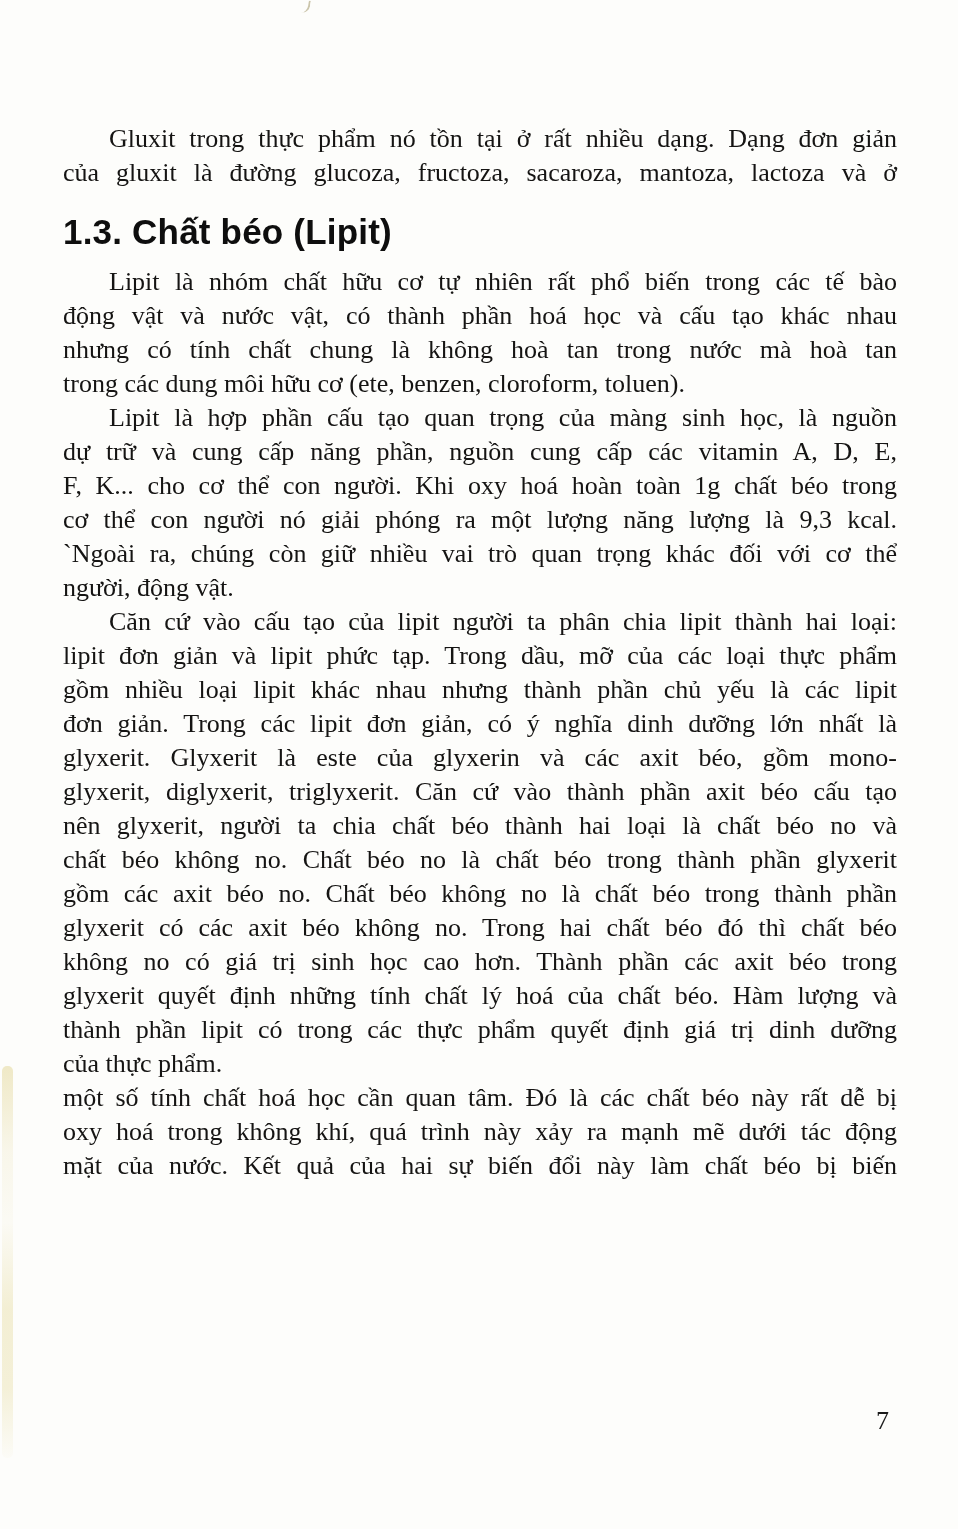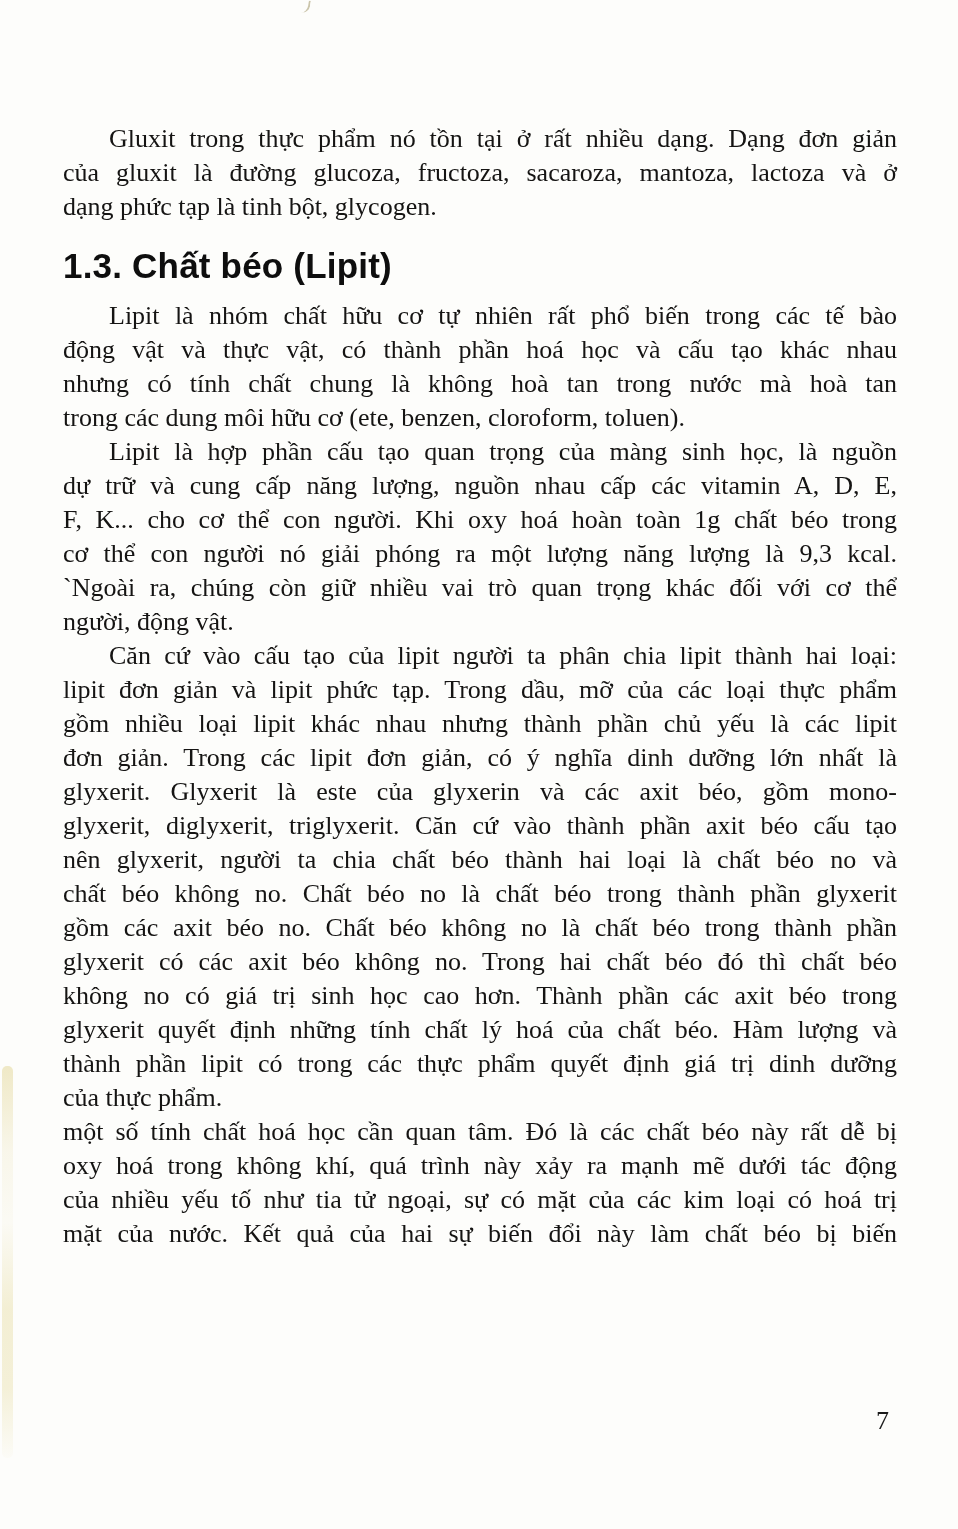--- a/index.html
+++ b/index.html
@@ -80,35 +80,34 @@
 <body>
 
 <div class="mark-top"></div>
 <div class="stain-left"></div>
 
 <div class="text-block">
 
   <p class="para">
     <span class="line first" style="display:block">Gluxit trong thực phẩm nó tồn tại ở rất nhiều dạng. Dạng đơn giản</span>
     <span class="line" style="display:block">của gluxit là đường glucoza, fructoza, sacaroza, mantoza, lactoza và ở</span>
-    <span class="line end" style="display:block">dạng phức tạp là tinh bột, glycogen.</span>
   </p>
 
   <h2 class="heading">1.3. Chất béo (Lipit)</h2>
 
   <p class="para">
     <span class="line first" style="display:block">Lipit là nhóm chất hữu cơ tự nhiên rất phổ biến trong các tế bào</span>
-    <span class="line" style="display:block">động vật và thực vật, có thành phần hoá học và cấu tạo khác nhau</span>
+    <span class="line" style="display:block">động vật và nước vật, có thành phần hoá học và cấu tạo khác nhau</span>
     <span class="line" style="display:block">nhưng có tính chất chung là không hoà tan trong nước mà hoà tan</span>
     <span class="line end" style="display:block">trong các dung môi hữu cơ (ete, benzen, cloroform, toluen).</span>
   </p>
 
   <p class="para">
     <span class="line first" style="display:block">Lipit là hợp phần cấu tạo quan trọng của màng sinh học, là nguồn</span>
-    <span class="line" style="display:block">dự trữ và cung cấp năng lượng, nguồn nhau cấp các vitamin A, D, E,</span>
+    <span class="line" style="display:block">dự trữ và cung cấp năng phần, nguồn cung cấp các vitamin A, D, E,</span>
     <span class="line" style="display:block">F, K... cho cơ thể con người. Khi oxy hoá hoàn toàn 1g chất béo trong</span>
     <span class="line" style="display:block">cơ thể con người nó giải phóng ra một lượng năng lượng là 9,3 kcal.</span>
     <span class="line" style="display:block">`Ngoài ra, chúng còn giữ nhiều vai trò quan trọng khác đối với cơ thể</span>
     <span class="line end" style="display:block">người, động vật.</span>
   </p>
 
   <p class="para">
     <span class="line first" style="display:block">Căn cứ vào cấu tạo của lipit người ta phân chia lipit thành hai loại:</span>
     <span class="line" style="display:block">lipit đơn giản và lipit phức tạp. Trong dầu, mỡ của các loại thực phẩm</span>
     <span class="line" style="display:block">gồm nhiều loại lipit khác nhau nhưng thành phần chủ yếu là các lipit</span>
@@ -121,19 +120,18 @@
     <span class="line" style="display:block">glyxerit có các axit béo không no. Trong hai chất béo đó thì chất béo</span>
     <span class="line" style="display:block">không no có giá trị sinh học cao hơn. Thành phần các axit béo trong</span>
     <span class="line" style="display:block">glyxerit quyết định những tính chất lý hoá của chất béo. Hàm lượng và</span>
     <span class="line" style="display:block">thành phần lipit có trong các thực phẩm quyết định giá trị dinh dưỡng</span>
     <span class="line end" style="display:block">của thực phẩm.</span>
   </p>
 
   <p class="para">
     <span class="line" style="display:block">một số tính chất hoá học cần quan tâm. Đó là các chất béo này rất dễ bị</span>
     <span class="line" style="display:block">oxy hoá trong không khí, quá trình này xảy ra mạnh mẽ dưới tác động</span>
-    <span class="line" style="display:block">của nhiều yếu tố như tia tử ngoại, sự có mặt của các kim loại có hoá trị</span>
     <span class="line" style="display:block">mặt của nước. Kết quả của hai sự biến đổi này làm chất béo bị biến</span>
   </p>
 
 </div>
 
 <div class="page-number">7</div>
 
 </body></html>

